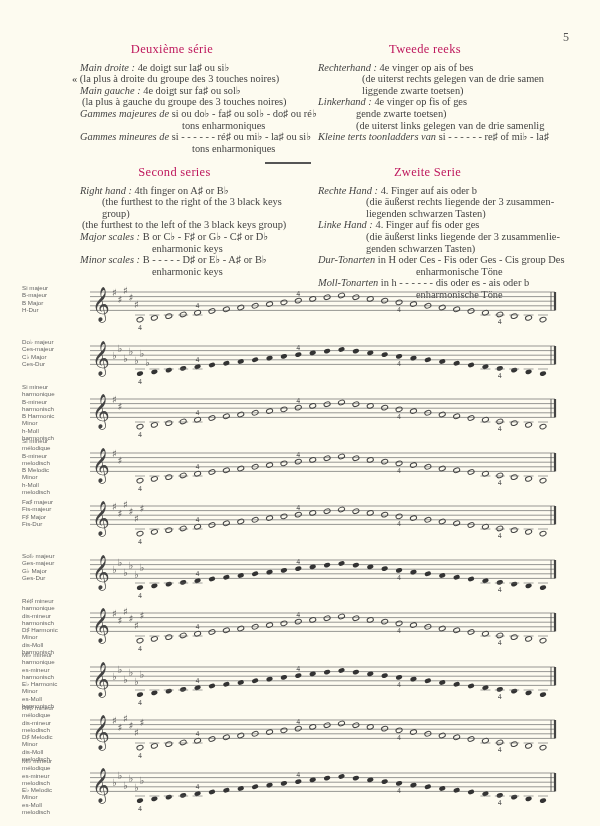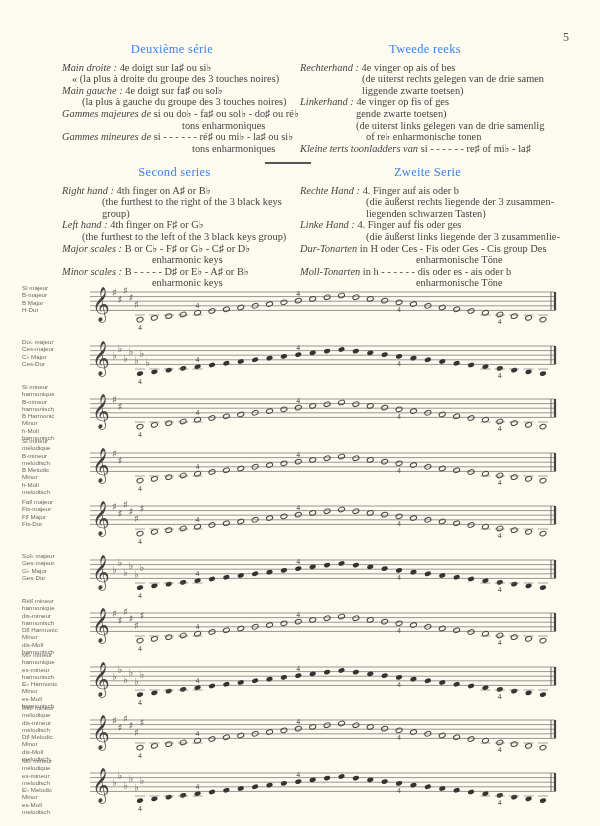--- a/index.html
+++ b/index.html
@@ -5,23 +5,23 @@
   html, body { margin:0; padding:0; }
   body {
     width:600px; height:826px; overflow:hidden;
     background:#fdfbf0;
     font-family:"Liberation Serif", "DejaVu Serif", serif;
     color:#3a3a3a;
     position:relative;
   }
   .page-number { position:absolute; left:563px; top:30px; font-size:12px; color:#555; }
   .block { position:absolute; font-size:10.4px; line-height:11.6px; color:#444; }
-  .block .title { text-align:center; font-size:12.5px; margin-bottom:6px; letter-spacing:0.3px; color:#3b82f6; }
+  .block .title { text-align:center; font-size:12.5px; margin-bottom:6px; letter-spacing:0.3px; color:#be185d; }
   .block .line { white-space:nowrap; }
-  .block .lbl { font-style:italic; }
+  .block .lbl { font-style:italic;margin-left:18px; }
   .divider { position:absolute; left:265px; top:162px; width:46px; height:1.5px; background:#555; }
 
   .row { position:absolute; left:0; width:600px; }
   .row .caption { position:absolute; left:22px; width:62px; font-size:6.2px; line-height:7.3px; color:#666; font-family:"Liberation Sans", sans-serif; }
   .row svg { position:absolute; left:90px; }
 </style>
 </head>
 <body>
 
 <div class="page-number">5</div>
@@ -39,46 +39,45 @@
 </div>
 
 <div class="block" style="left:300px; top:44px; width:250px;">
   <div class="title">Tweede reeks</div>
   <div class="line"><span class="lbl">Rechterhand :</span> <span>4e vinger op ais of bes</span></div>
   <div class="line" style="padding-left:62px"><span>(de uiterst rechts gelegen van de drie samen</span></div>
   <div class="line" style="padding-left:62px"><span>liggende zwarte toetsen)</span></div>
   <div class="line"><span class="lbl">Linkerhand :</span> <span>4e vinger op fis of ges</span></div>
   <div class="line" style="padding-left:56px"><span>gende zwarte toetsen)</span></div>
   <div class="line" style="padding-left:56px"><span>(de uiterst links gelegen van de drie samenlig</span></div>
-  <div class="line" style="padding-left:66px"><span>of re♭ enharmonische tonen</span></div>
   <div class="line"><span class="lbl">Kleine terts toonladders van</span> <span>si - - - - - - re♯ of mi♭ - la♯</span></div>
 </div>
 
 <div class="divider"></div>
 
 <div class="block" style="left:62px; top:167px; width:225px;">
   <div class="title">Second series</div>
   <div class="line"><span class="lbl">Right hand :</span> <span>4th finger on A♯ or B♭</span></div>
   <div class="line" style="padding-left:40px"><span>(the furthest to the right of the 3 black keys</span></div>
   <div class="line" style="padding-left:40px"><span>group)</span></div>
-  <div class="line"><span class="lbl">Left hand :</span> <span>4th finger on F♯ or G♭</span></div>
   <div class="line" style="padding-left:20px"><span>(the furthest to the left of the 3 black keys group)</span></div>
   <div class="line"><span class="lbl">Major scales :</span> <span>B or C♭ - F♯ or G♭ - C♯ or D♭</span></div>
   <div class="line" style="padding-left:90px"><span>enharmonic keys</span></div>
   <div class="line"><span class="lbl">Minor scales :</span> <span>B - - - - - D♯ or E♭ - A♯ or B♭</span></div>
   <div class="line" style="padding-left:90px"><span>enharmonic keys</span></div>
 </div>
 
 <div class="block" style="left:300px; top:167px; width:255px;">
   <div class="title">Zweite Serie</div>
   <div class="line"><span class="lbl">Rechte Hand :</span> <span>4. Finger auf ais oder b</span></div>
   <div class="line" style="padding-left:66px"><span>(die äußerst rechts liegende der 3 zusammen-</span></div>
   <div class="line" style="padding-left:66px"><span>liegenden schwarzen Tasten)</span></div>
   <div class="line"><span class="lbl">Linke Hand :</span> <span>4. Finger auf fis oder ges</span></div>
   <div class="line" style="padding-left:66px"><span>(die äußerst links liegende der 3 zusammenlie-</span></div>
+  <div class="line" style="padding-left:66px"><span>genden schwarzen Tasten)</span></div>
   <div class="line"><span class="lbl">Dur-Tonarten</span> <span>in H oder Ces - Fis oder Ges - Cis group Des</span></div>
   <div class="line" style="padding-left:116px"><span>enharmonische Töne</span></div>
   <div class="line"><span class="lbl">Moll-Tonarten</span> <span>in h - - - - - - dis oder es - ais oder b</span></div>
   <div class="line" style="padding-left:116px"><span>enharmonische Töne</span></div>
 </div>
 
 <div id="scales">
     <div class="row" style="top: 282px;">
       <div class="caption" style="top: 2px;">
         <div>Si majeur</div>

